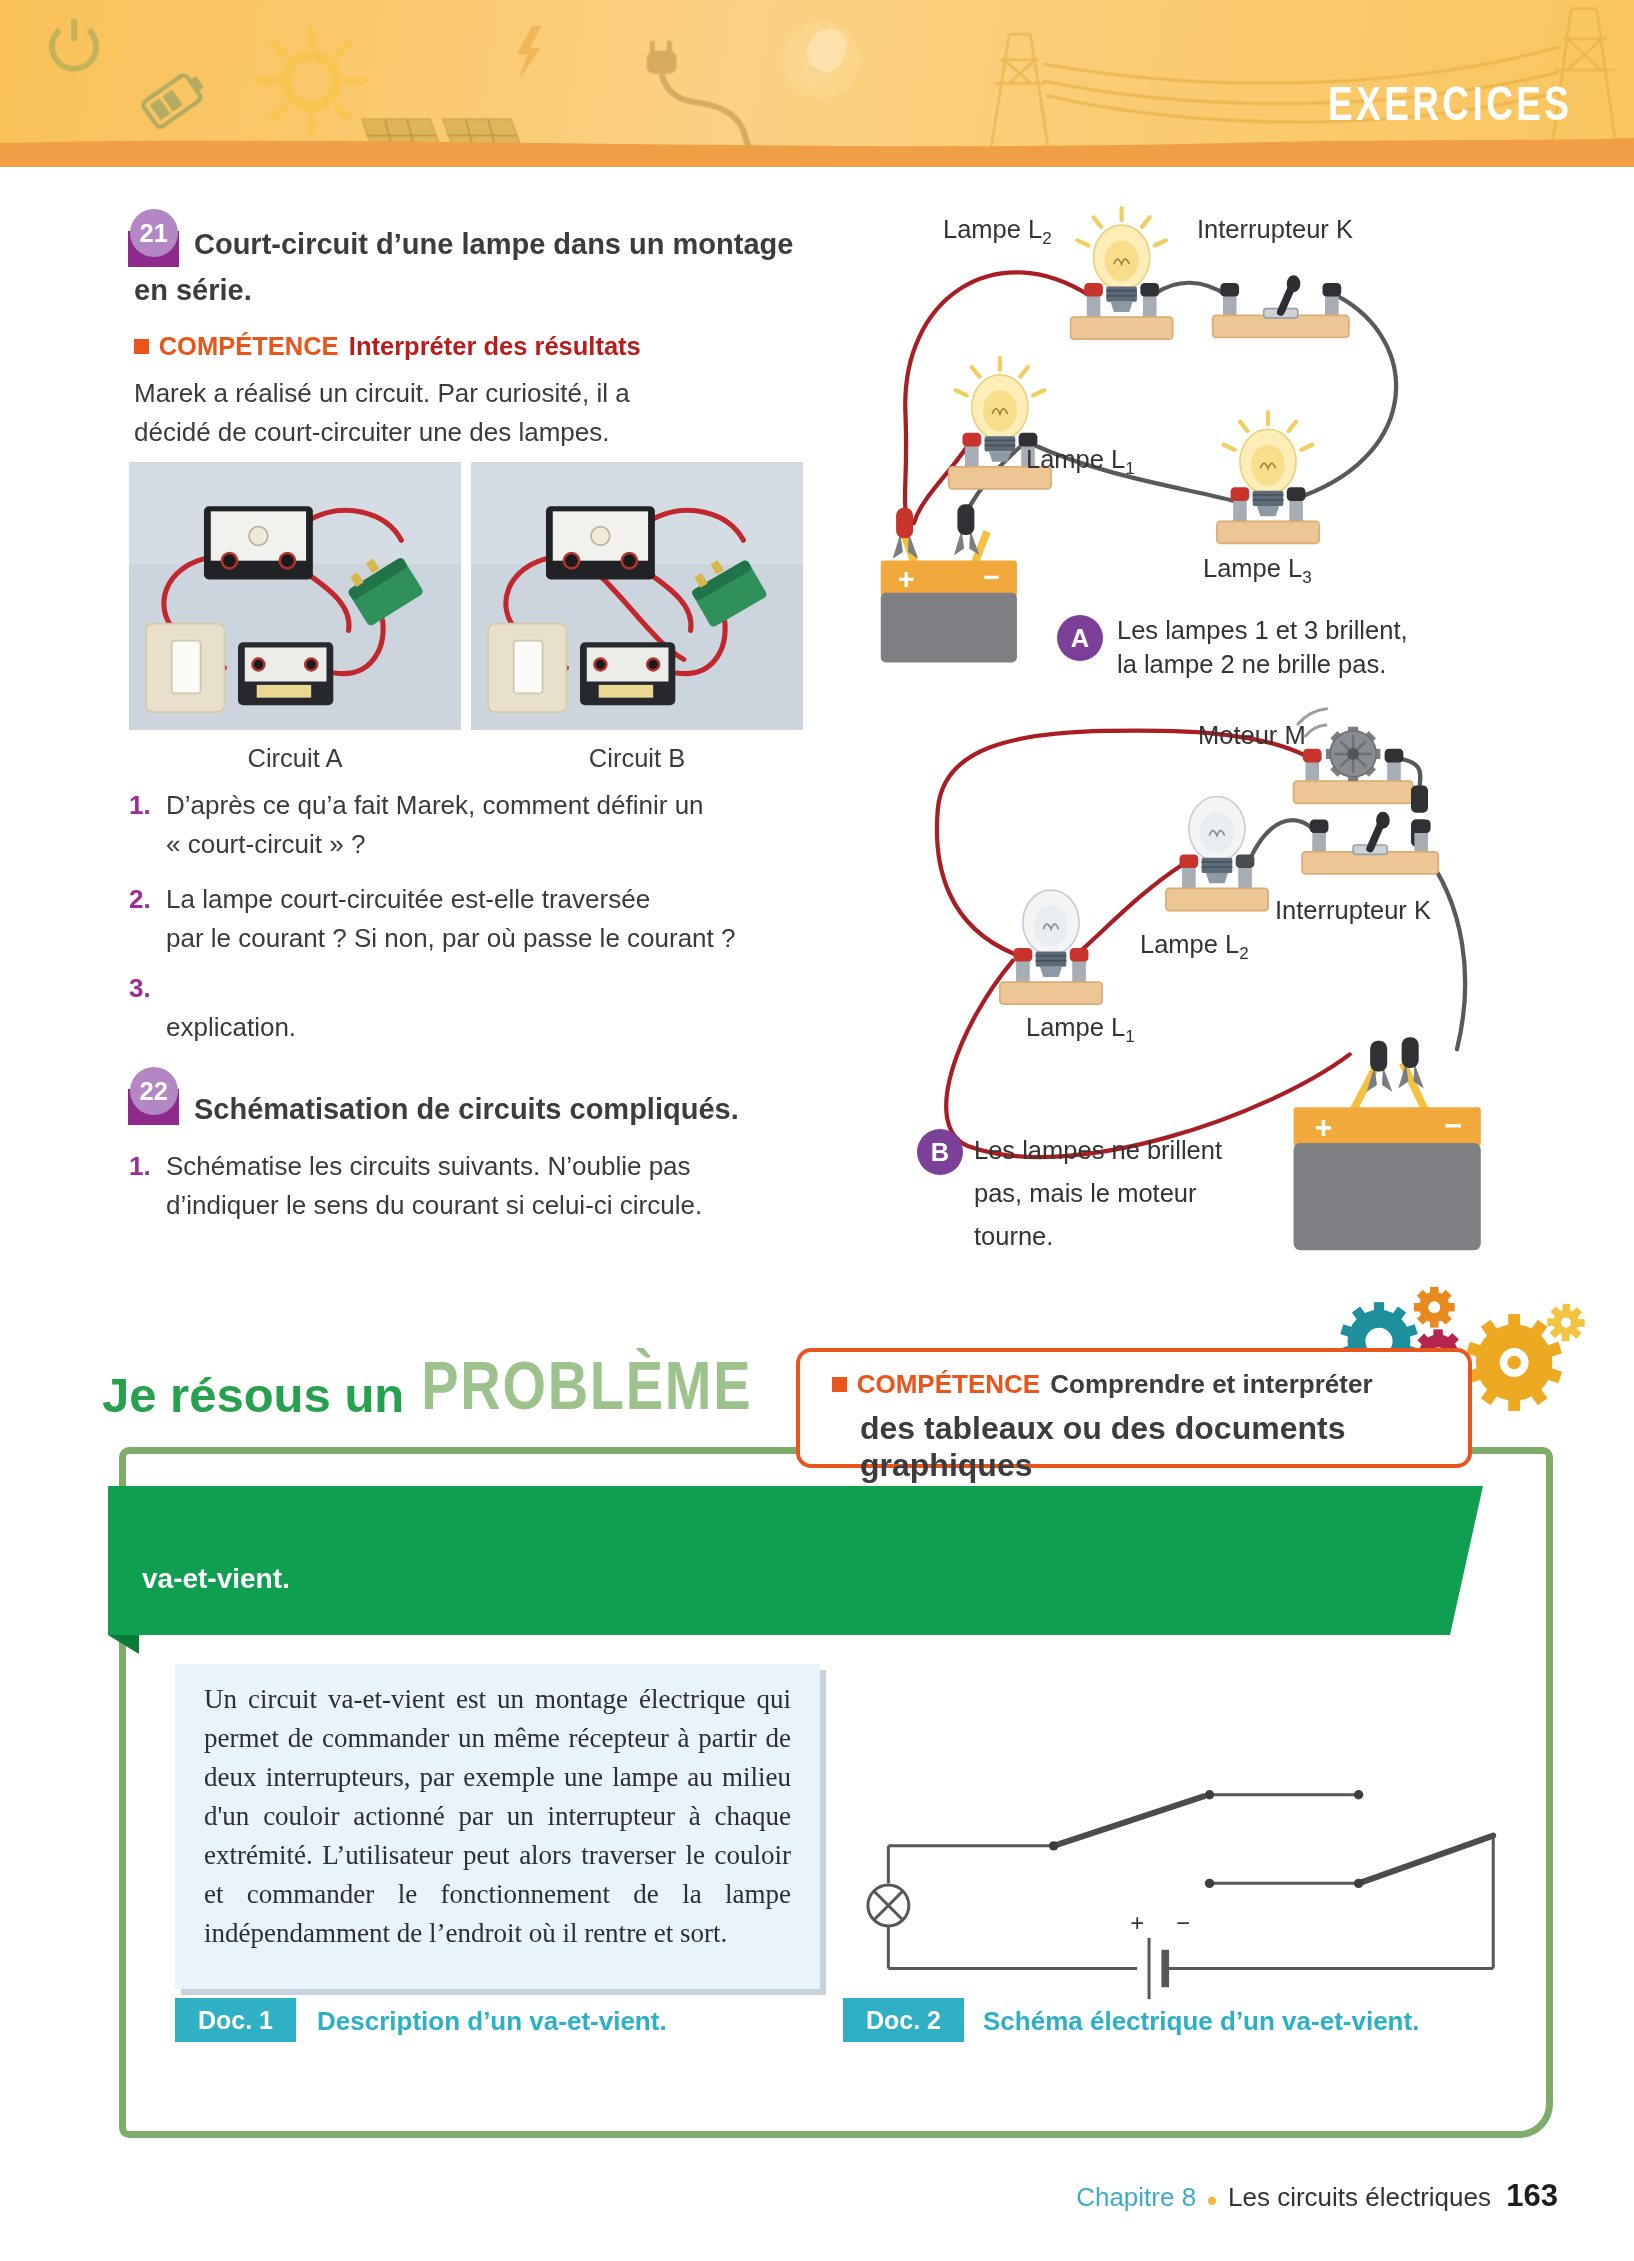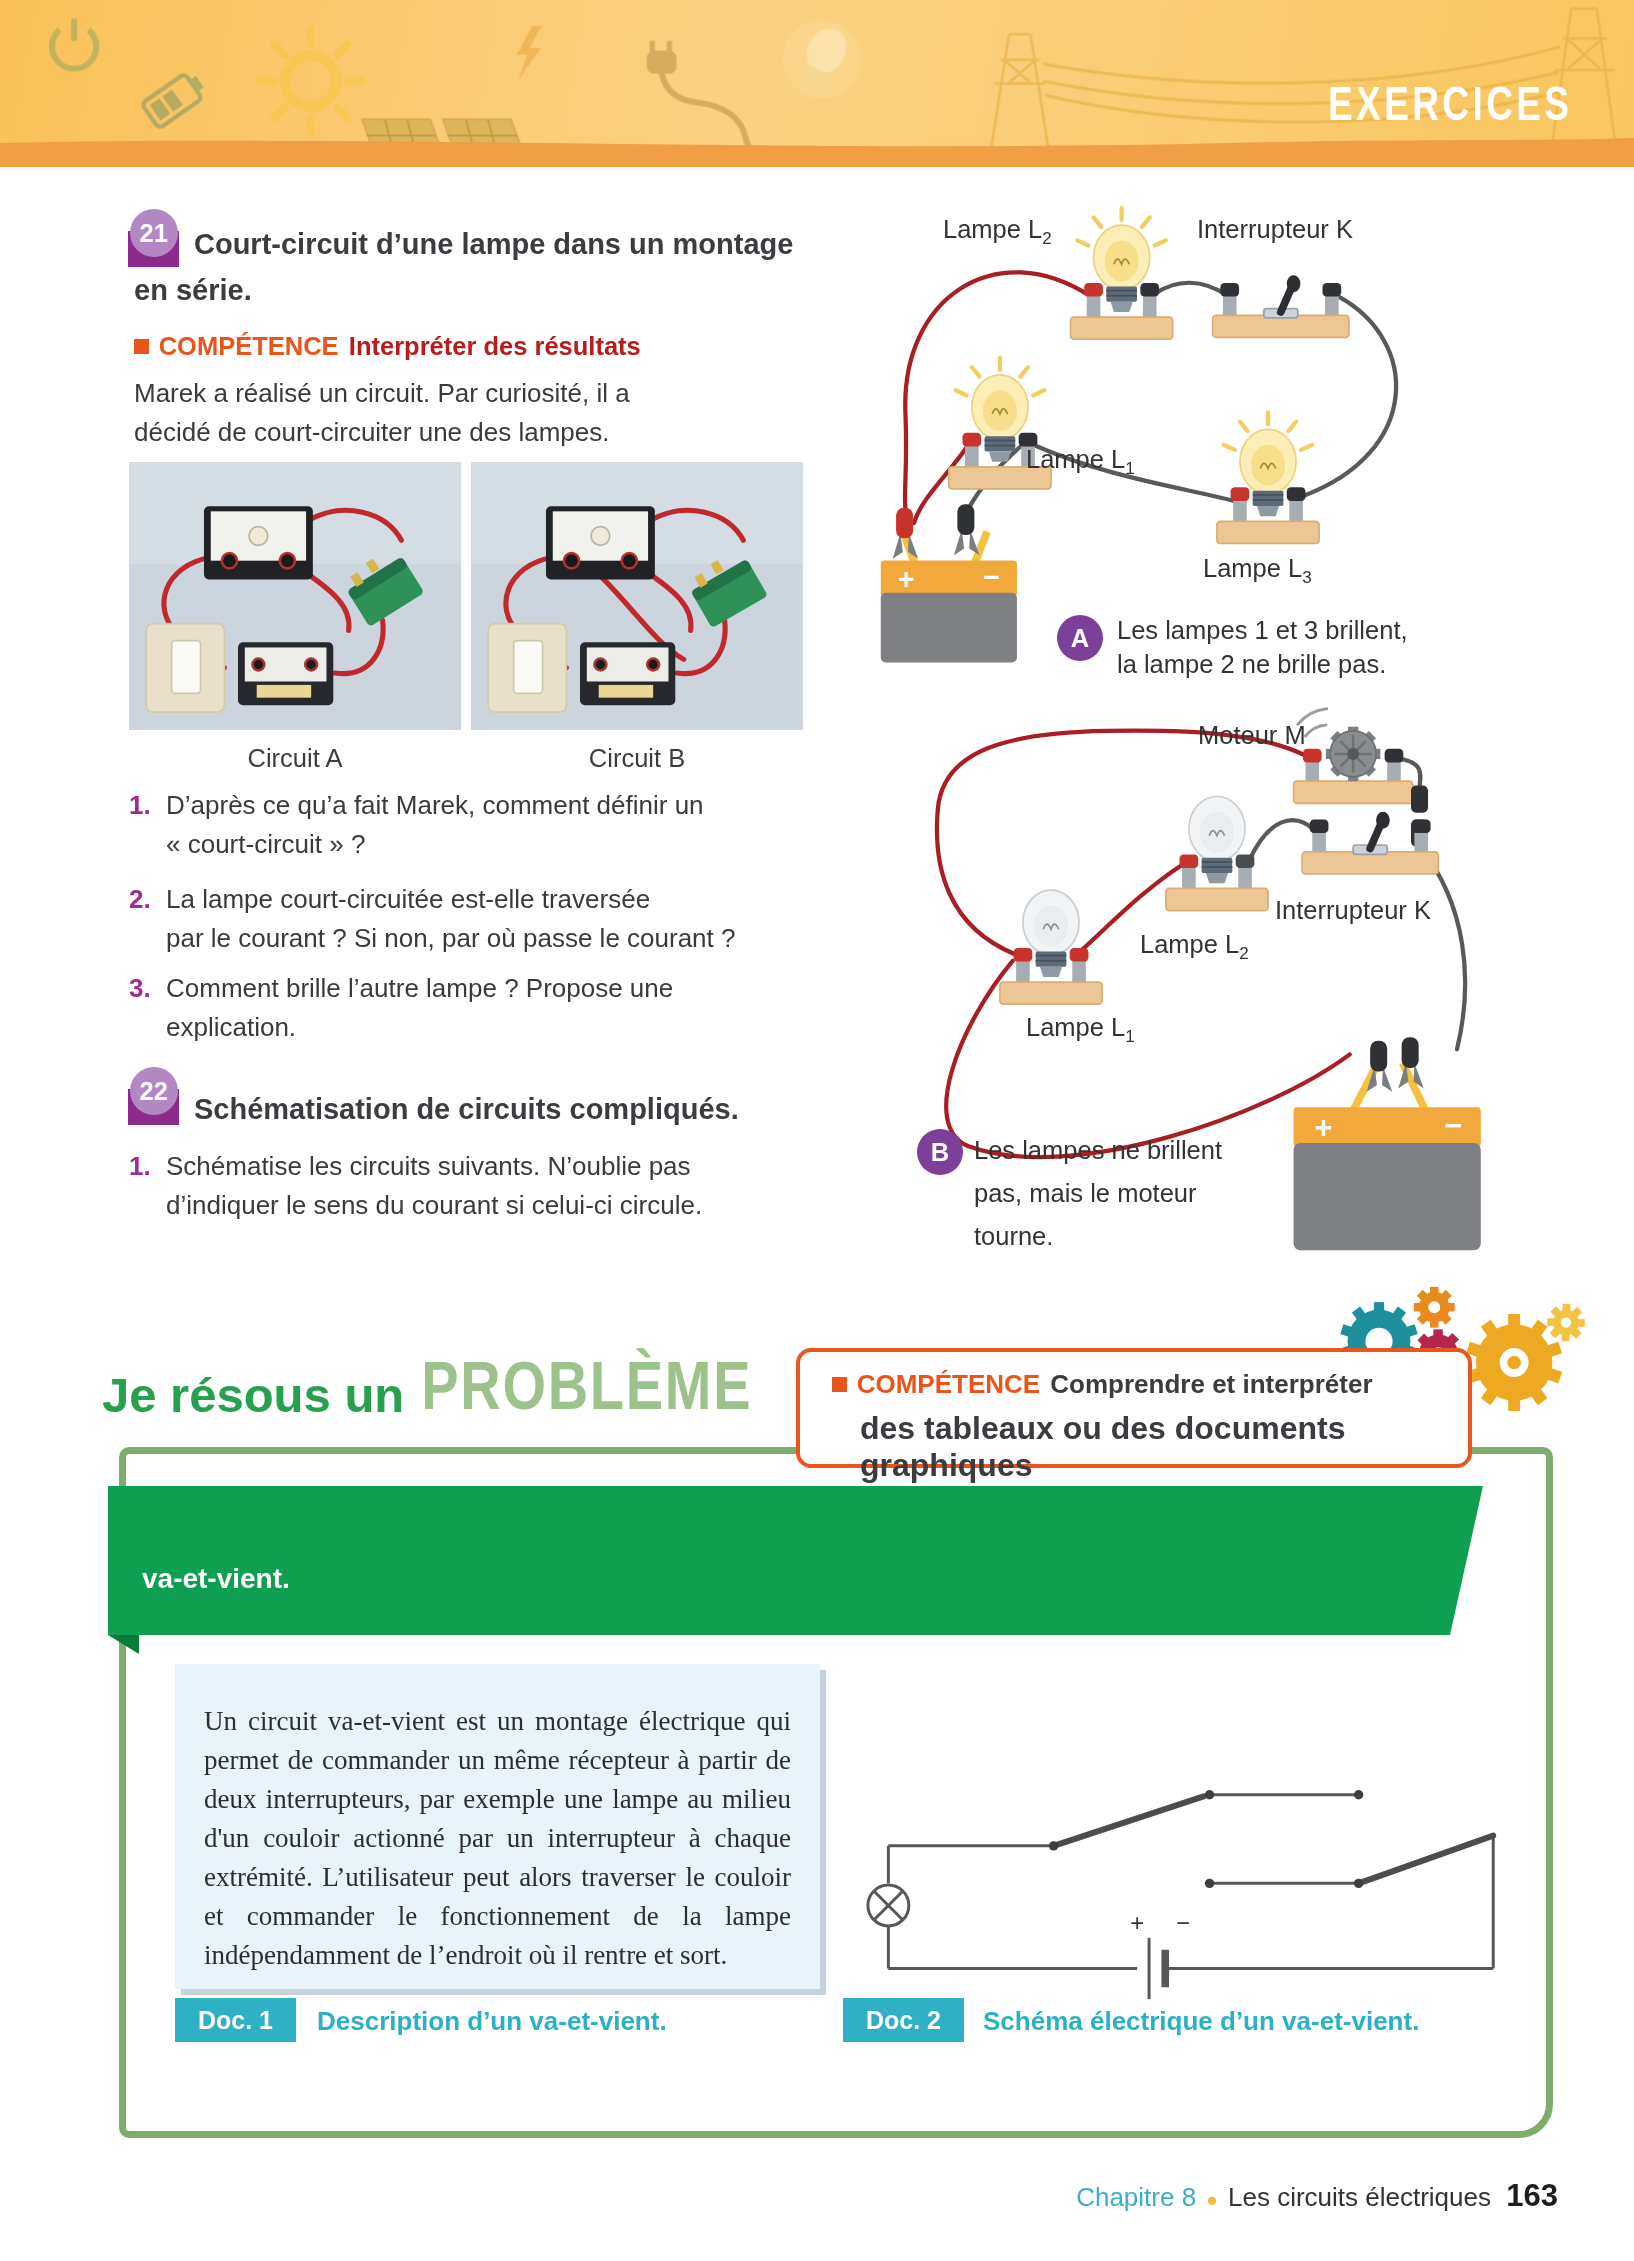--- a/index.html
+++ b/index.html
@@ -43,21 +43,21 @@
   .compbox .l1{position:absolute;left:32px;top:17px;display:flex;align-items:center;gap:10.2px;font-size:26px;}
   .compbox .l2{position:absolute;left:60px;top:58px;font-size:32px;color:#3c3c40;font-weight:600;}
   .banner{left:108px;top:1486px;width:1375px;height:149px;background:#0ea050;z-index:4;
           clip-path:polygon(0 0,100% 0,97.6% 100%,0 100%);}
   .banner .t1{position:absolute;left:34px;top:29px;font-size:28px;font-weight:700;color:#fff;white-space:nowrap;}
   .banner .t2{position:absolute;left:34px;top:77px;font-size:28px;font-weight:700;color:#fff;}
   .fold{left:108px;top:1635px;width:31px;height:19px;background:#0a7a3b;
         clip-path:polygon(0 0,100% 0,100% 100%);z-index:3;}
   .doc1box{left:175px;top:1664px;width:645px;height:325px;background:#e9f3fa;
            box-shadow:6px 6px 0 #c6d2de;z-index:5;}
-  .doc1box p{margin:0;padding:38px 29px 0 29px;font-family:"Liberation Serif",serif;
+  .doc1box p{margin:0;padding:16px 29px 0 29px;font-family:"Liberation Serif",serif;
              font-size:27px;line-height:39px;color:#2d2d35;text-align:justify;}
   .docbadge{width:121px;height:44px;background:#2fb0c4;color:#fff;font-weight:700;font-size:25px;
             display:flex;align-items:center;justify-content:center;z-index:5;}
   .doccap{font-size:26px;font-weight:700;color:#2bb0c6;white-space:nowrap;z-index:5;}
   .footer{left:0px;top:2178px;width:1558px;display:flex;justify-content:flex-end;
           align-items:baseline;gap:10.2px;font-size:26px;}
   .footer .chap{color:#3cacc8;}
   .footer .dot{color:#f4b83d;font-size:19px;}
   .footer .ft{color:#333;}
   .footer .pg{color:#1d1d1f;font-weight:700;font-size:31px;margin-left:5.1px;}
@@ -303,21 +303,20 @@
     <div class="qline" style="top:0;">D’après ce qu’a fait Marek, comment définir un</div>
     <div class="qline" style="top:39px;">« court-circuit » ?</div>
   </div>
   <div class="abs qrow" style="left:129px;top:884px;width:690px;height:85px;">
     <div class="qnum">2.</div>
     <div class="qline" style="top:0;">La lampe court-circuitée est-elle traversée</div>
     <div class="qline" style="top:39px;">par le courant ? Si non, par où passe le courant ?</div>
   </div>
   <div class="abs qrow" style="left:129px;top:973px;width:690px;height:85px;">
     <div class="qnum">3.</div>
-    <div class="qline" style="top:0;">Comment brille l’autre lampe ? Propose une</div>
     <div class="qline" style="top:39px;">explication.</div>
   </div>
 
   <div class="abs exbadge" style="left:128px;top:1067px;">
     <div class="sq"></div>
     <div class="ci">22</div>
   </div>
   <div class="abs extitle" style="left:194px;top:1093px;">Schématisation de circuits compliqués.</div>
   <div class="abs qrow" style="left:129px;top:1151px;width:690px;height:85px;">
     <div class="qnum">1.</div>

